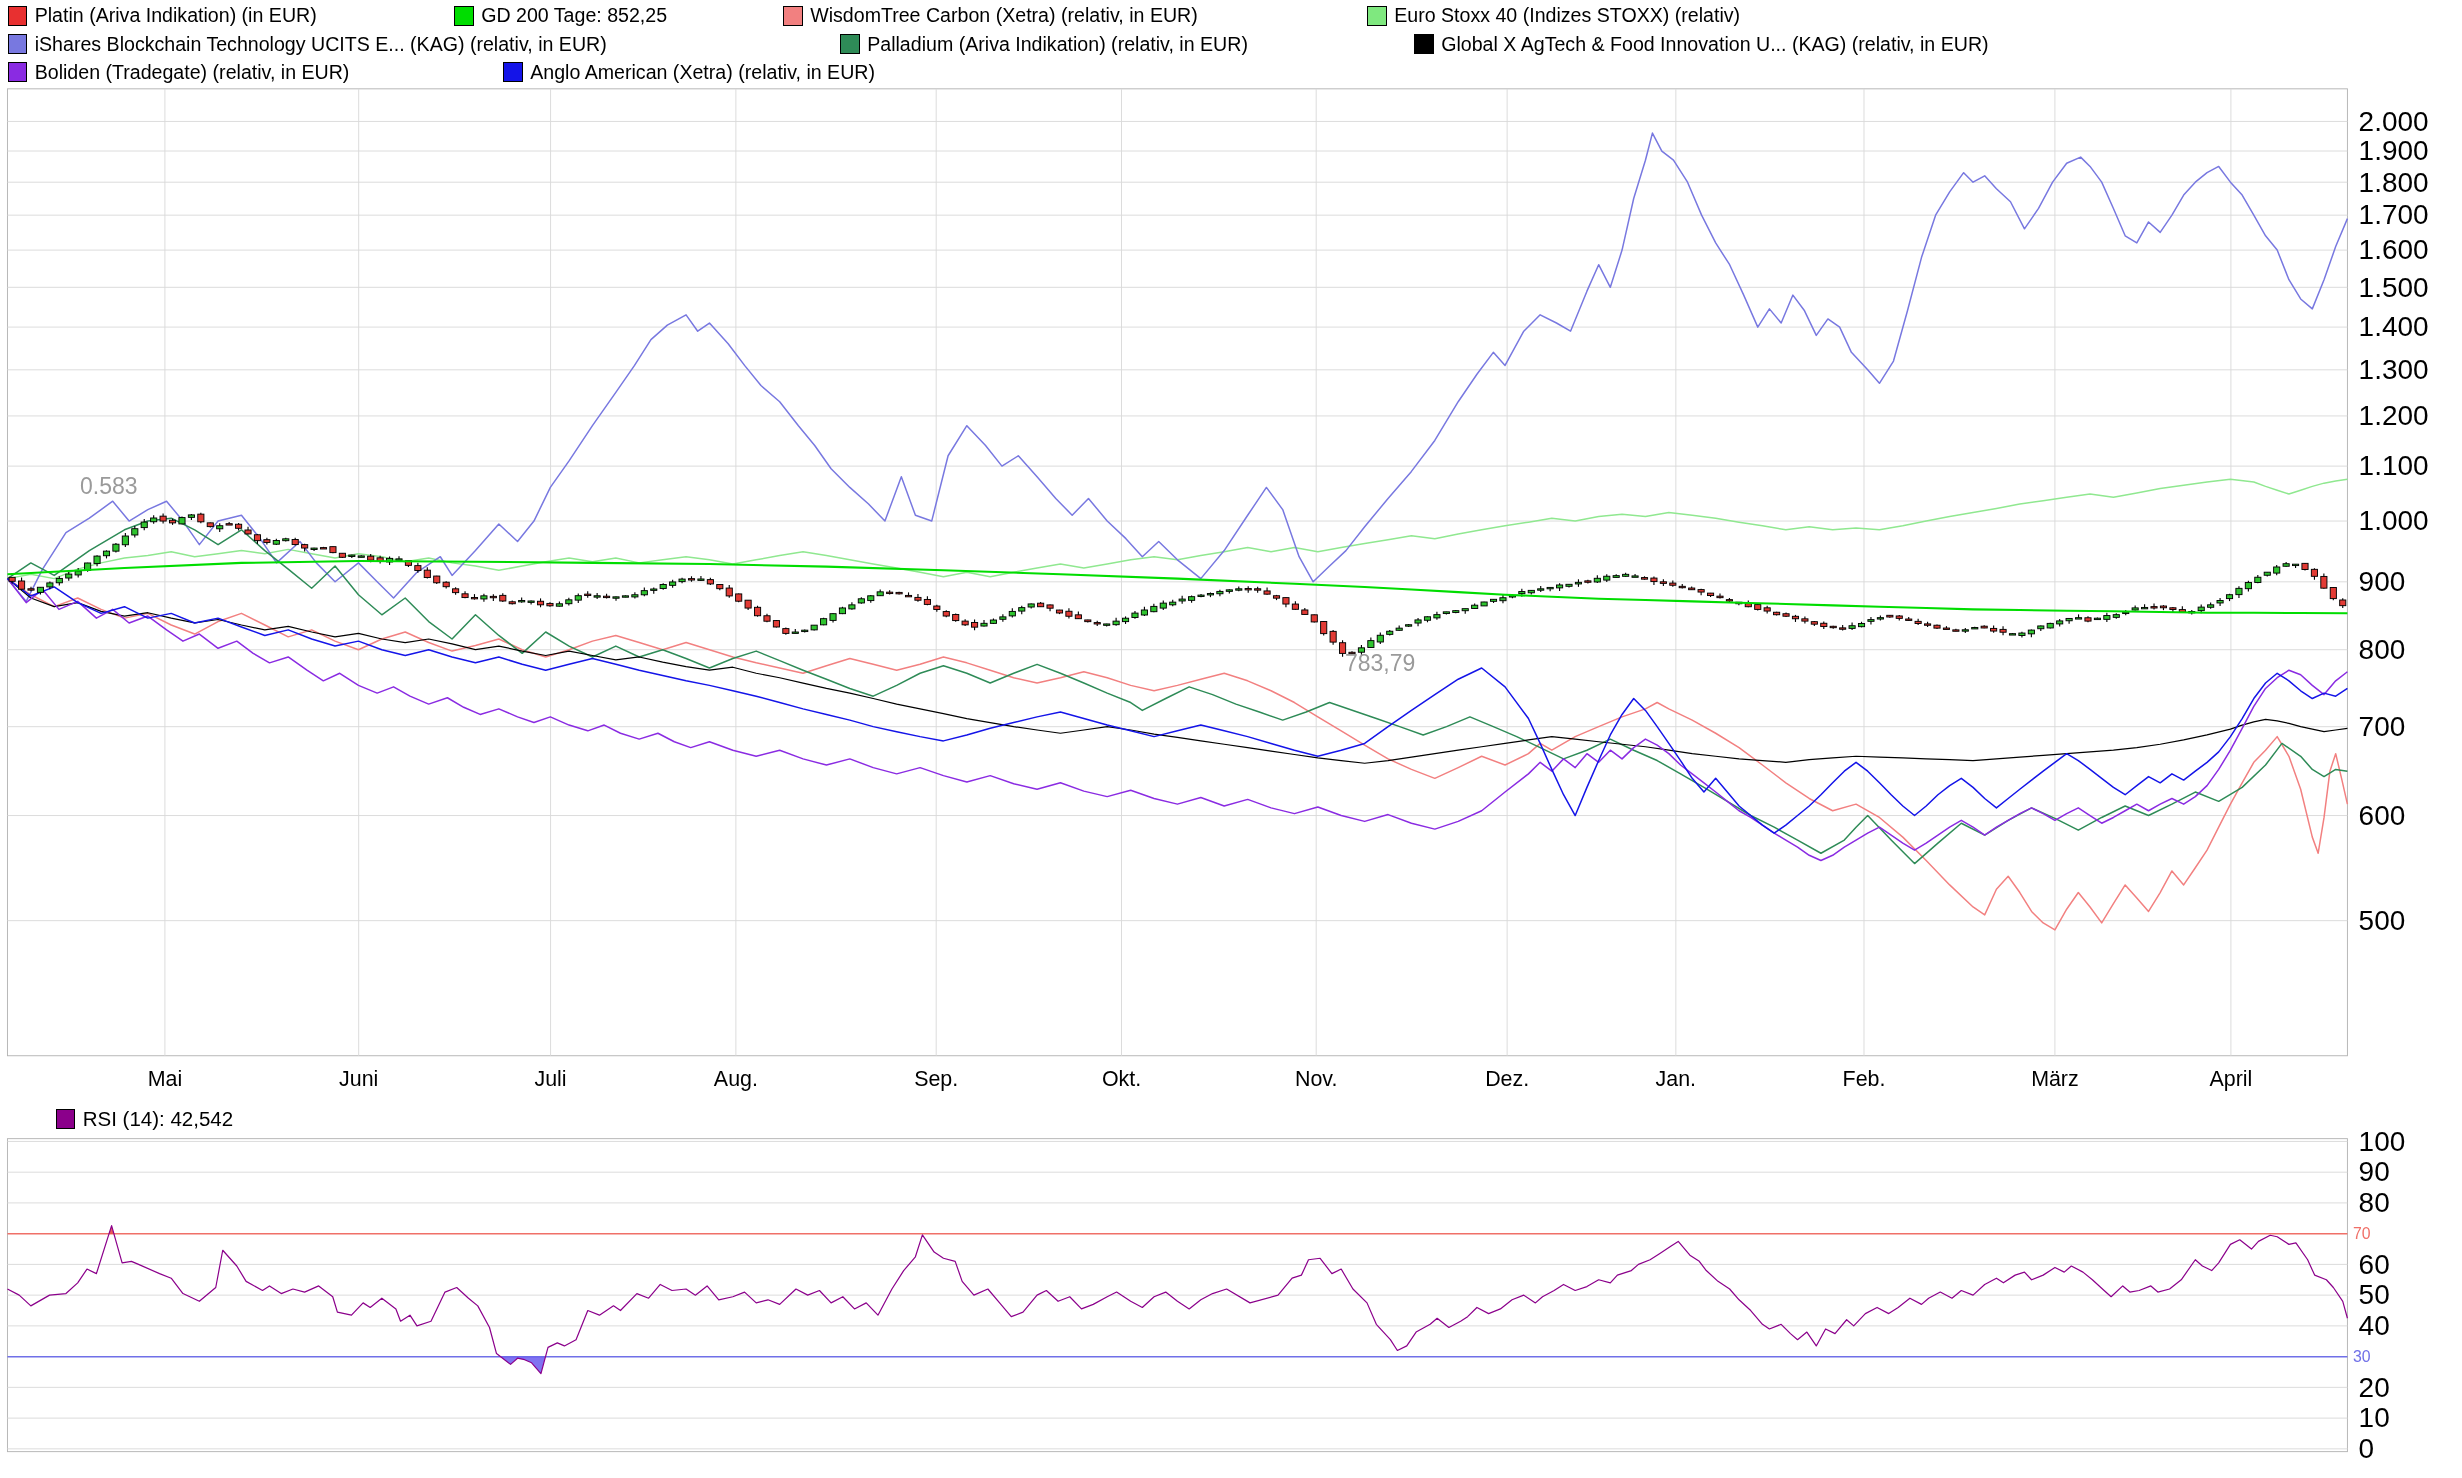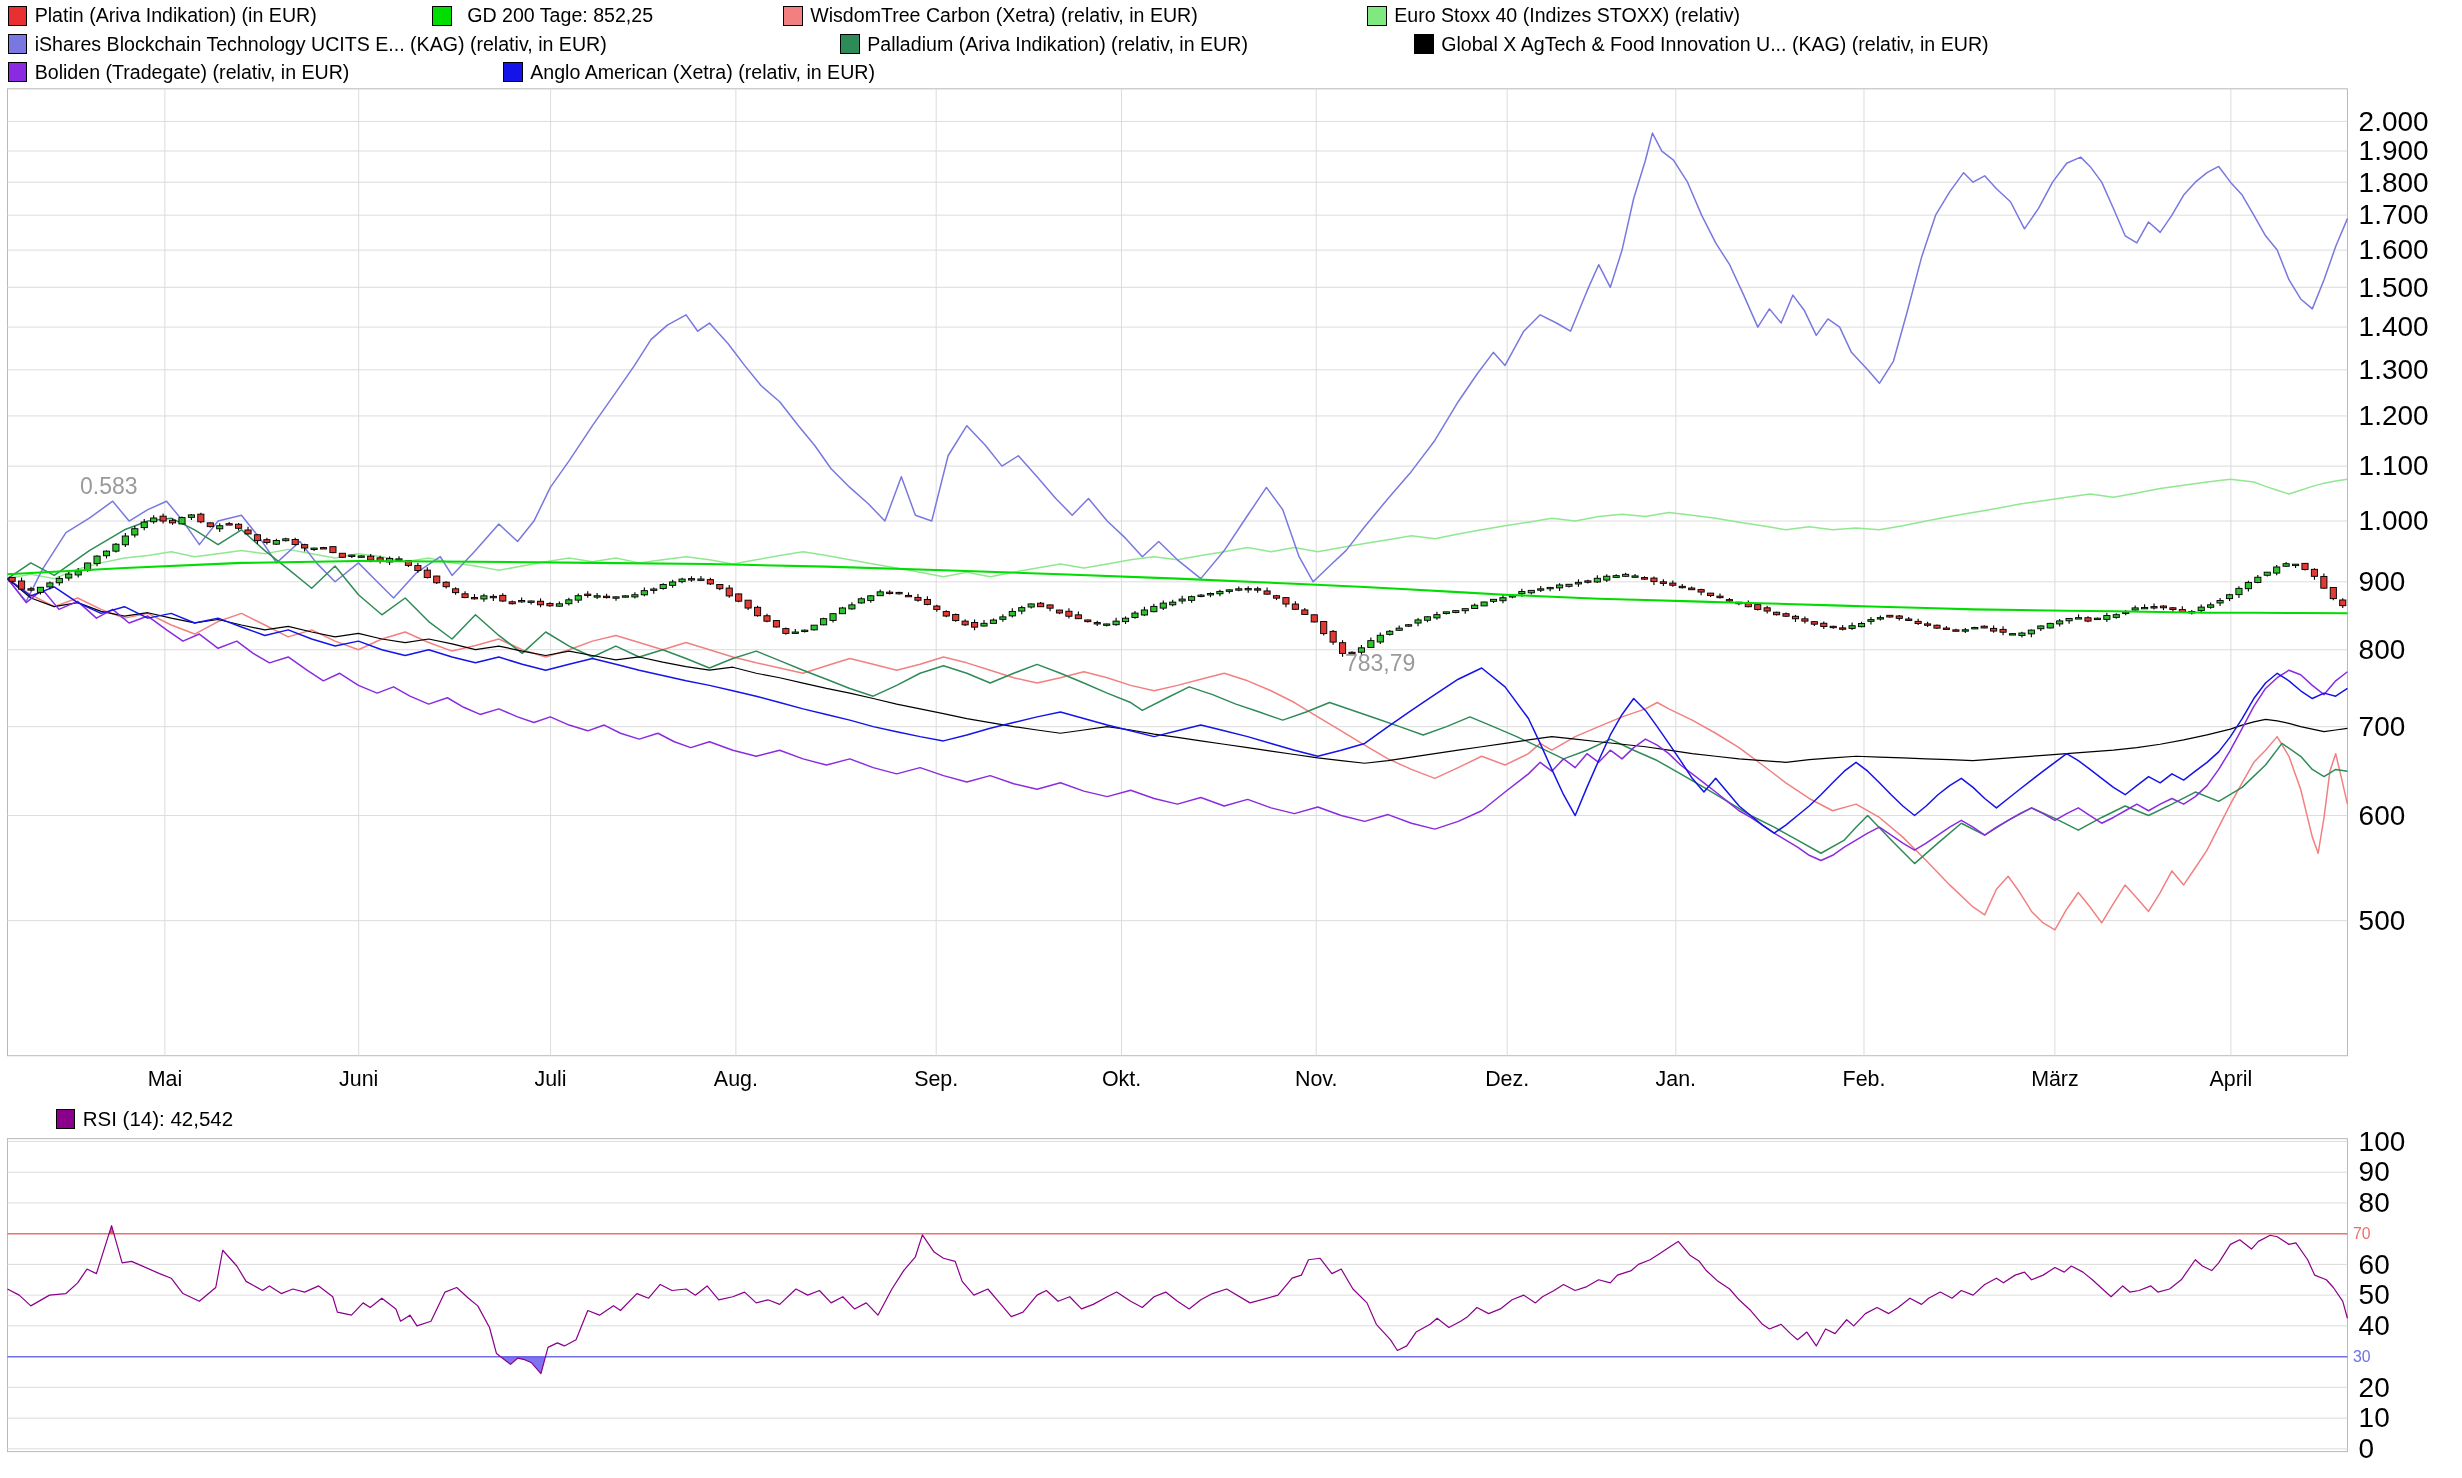--- a/index.html
+++ b/index.html
@@ -13,21 +13,21 @@
 </style>
 </head>
 <body>
 
 <div id="screen">
   <div id="legend-main">
       <div class="legend-item" style="left: 7.5px; top: 4.7px;">
         <span class="legend-swatch" style="background: rgb(232, 48, 48);"></span>
         <span class="legend-label">Platin (Ariva Indikation) (in EUR)</span>
       </div>
-      <div class="legend-item" style="left: 432px; top: 4.7px; gap: 8px;">
+      <div class="legend-item" style="left: 454px; top: 4.7px;">
         <span class="legend-swatch" style="background: rgb(0, 221, 0);"></span>
         <span class="legend-label">GD 200 Tage: 852,25</span>
       </div>
       <div class="legend-item" style="left: 783px; top: 4.7px;">
         <span class="legend-swatch" style="background: rgb(242, 128, 128);"></span>
         <span class="legend-label">WisdomTree Carbon (Xetra) (relativ, in EUR)</span>
       </div>
       <div class="legend-item" style="left: 1367px; top: 4.7px;">
         <span class="legend-swatch" style="background: rgb(127, 232, 127);"></span>
         <span class="legend-label">Euro Stoxx 40 (Indizes STOXX) (relativ)</span>

